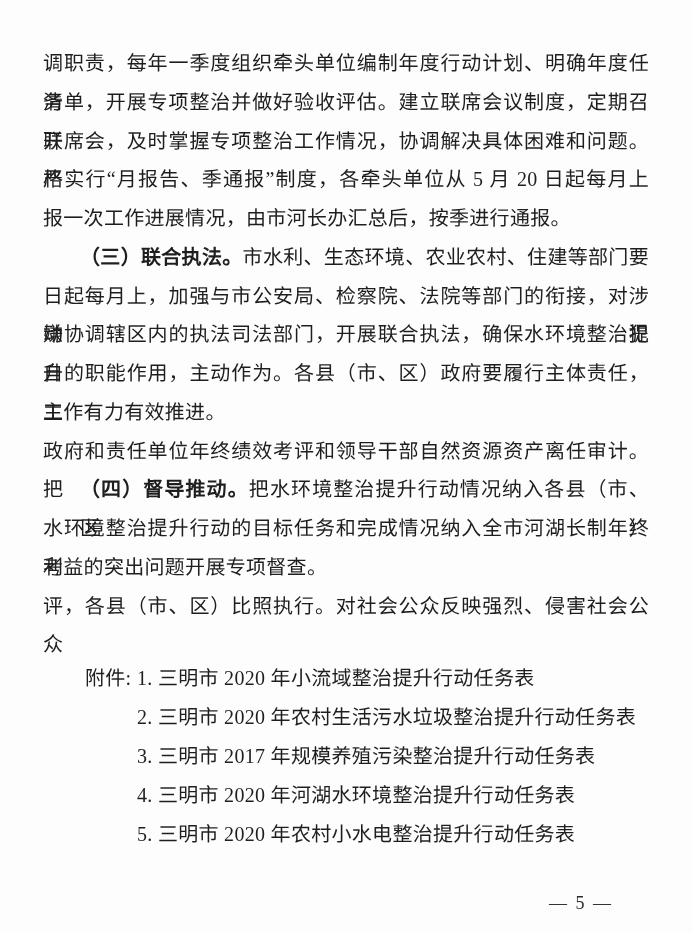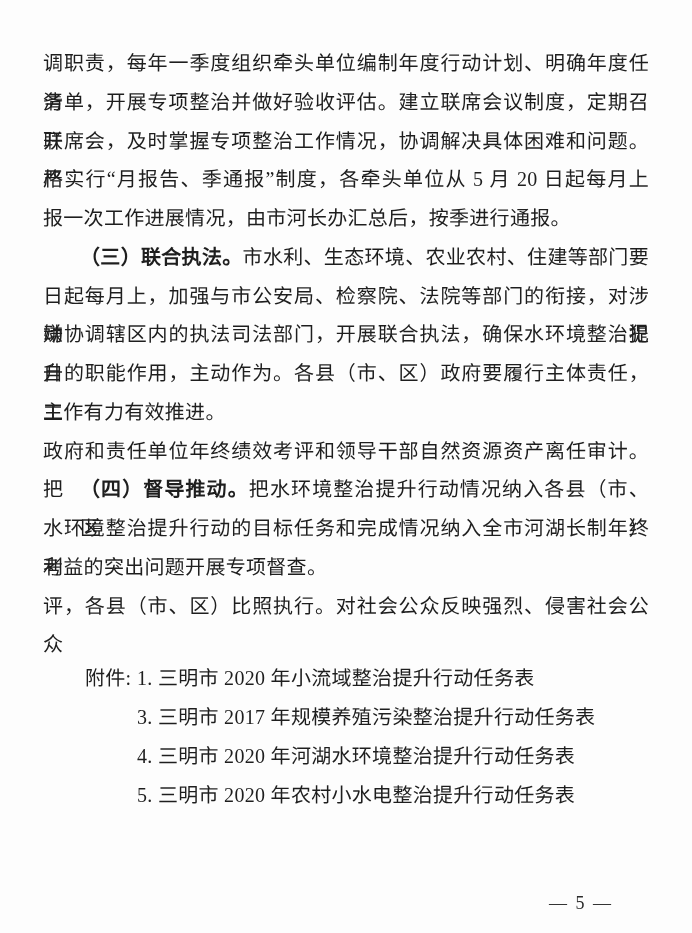--- a/index.html
+++ b/index.html
@@ -96,20 +96,21 @@
     <section>
       <div class="line j">政府和责任单位年终绩效考评和领导干部自然资源资产离任审计。把</div>
       <div class="line j first"><span class="lead">（四）督导推动。</span><span>把水环境整治提升行动情况纳入各县（市、区）</span></div>
       <div class="line j">水环境整治提升行动的目标任务和完成情况纳入全市河湖长制年终考</div>
       <div class="line">利益的突出问题开展专项督查。</div>
       <div class="line j">评，各县（市、区）比照执行。对社会公众反映强烈、侵害社会公众</div>
     </section>
 
     <div class="attachments">
       <div class="att-row"><span class="att-label">附件:</span><span class="att-item">1. 三明市 2020 年小流域整治提升行动任务表</span></div>
+      <div class="att-row cont"><span class="att-item">2. 三明市 2020 年农村生活污水垃圾整治提升行动任务表</span></div>
       <div class="att-row cont"><span class="att-item">3. 三明市 2017 年规模养殖污染整治提升行动任务表</span></div>
       <div class="att-row cont"><span class="att-item">4. 三明市 2020 年河湖水环境整治提升行动任务表</span></div>
       <div class="att-row cont"><span class="att-item">5. 三明市 2020 年农村小水电整治提升行动任务表</span></div>
     </div>
 
   </div>
 
   <div class="page-number">— 5 —</div>
 </div>
 

